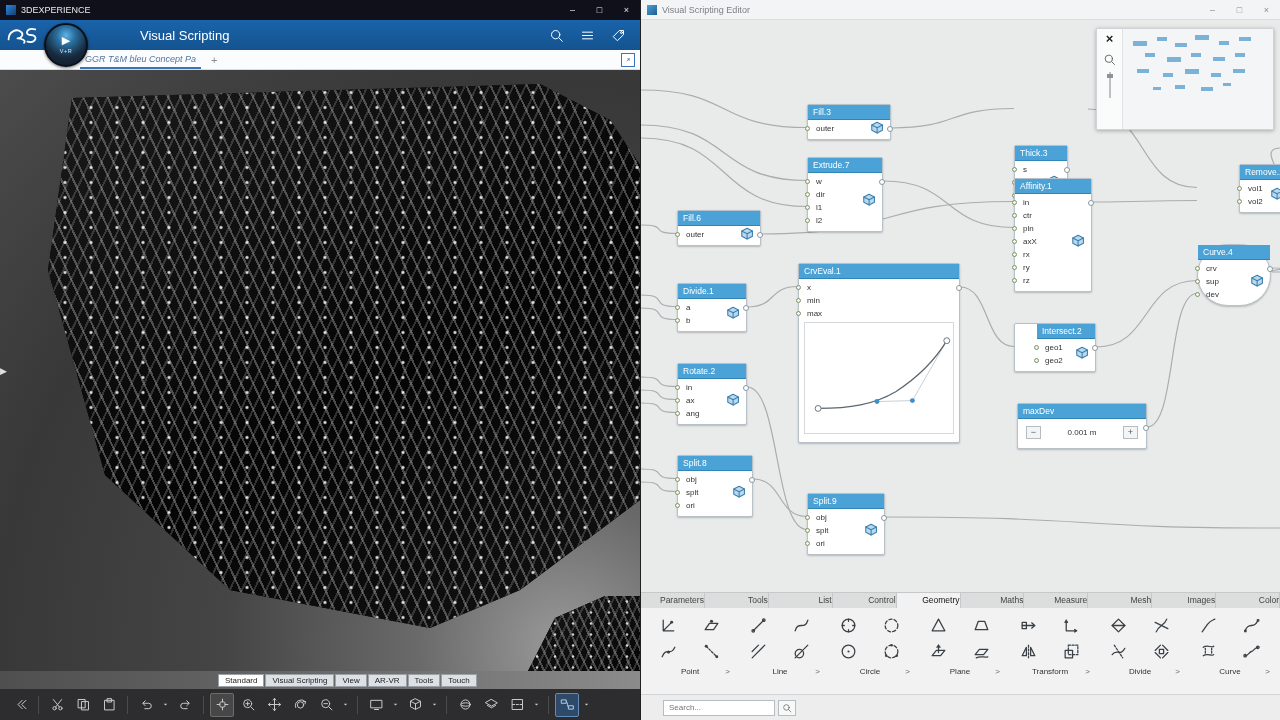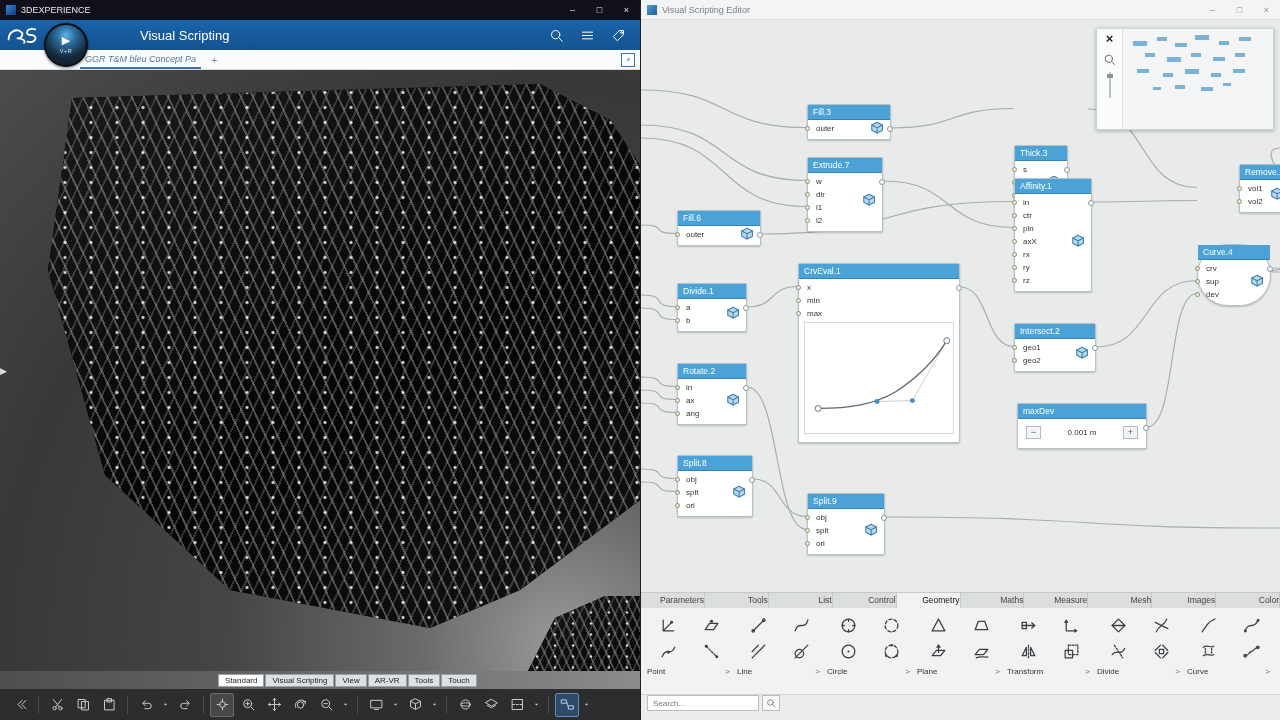--- a/index.html
+++ b/index.html
@@ -115,25 +115,25 @@
   .ptabs { height:16px; display:flex; background:#e0e1e2; border-top:1px solid #c6c9cb; }
   .ptab { flex:1; font-size:8.5px; color:#444; text-align:right; line-height:15px;
     border-right:1px solid #c6c9cb; background:#dcdddd; cursor:default; }
   .ptab.active { background:#f2f2f2; color:#111; }
 
   .palette { height:86px; background:#f2f2f2; display:flex; padding:4px 0 0 6px; gap:4px; }
   .pgroup { width:86px; display:flex; flex-direction:column; }
   .pgrid { display:grid; grid-template-columns:repeat(2,1fr); grid-auto-rows:26px; justify-items:center; align-items:center; }
   .picon { width:32px; height:23px; display:flex; align-items:center; justify-content:center; color:#3a4046; border-radius:2px; }
   .picon .ico { width:19px; height:19px; }
-  .plabel { margin-top:2px; font-size:8px; color:#333; position:relative; height:12px; line-height:12px; }
+  .plabel { margin-top:2px; font-size:8px; color:#333; position:relative; text-align:center; height:12px; line-height:12px; }
   .pexp { position:absolute; right:3px; top:0; color:#666; }
 
-  .searchrow { height:26px; background:#ededee; border-top:1px solid #d2d5d7; display:flex; align-items:flex-start;
-    padding-left:6px; gap:3px; }
+  .searchrow { height:26px; background:#ededee; border-top:1px solid #d2d5d7; display:flex; align-items:center;
+    padding-left:22px; gap:3px; }
   .searchrow input { width:112px; height:16px; font-size:8px; border:1px solid #b8bdc1; padding:0 5px;
     background:#fff; color:#333; font-family:inherit; }
   .search-btn { width:18px; height:16px; border:1px solid #b8bdc1; background:#f7f8f8; display:flex;
     align-items:center; justify-content:center; color:#555; padding:0; }
   .search-btn .ico { width:10px; height:10px; }
 
   .ico { display:block; }
   svg.g { stroke:currentColor; fill:none; stroke-width:1.2; stroke-linecap:round; stroke-linejoin:round;
     width:100%; height:100%; }
 </style>
@@ -545,21 +545,21 @@
             <div class="port-row"><span class="dot-in"></span><span>in</span></div>
             <div class="port-row"><span class="dot-in"></span><span>ax</span></div>
             <div class="port-row"><span class="dot-in"></span><span>ang</span></div>
           </div>
           <span class="node-icon" style="top: 28.5px;"><svg class="g" viewBox="0 0 18 18">
               <path d="M8 1.5 L14 4.5 V10.5 L8 13.5 L2 10.5 V4.5 Z" fill="#b9d9ee" stroke="#3c7fae"></path>
               <path d="M2 4.5 L8 7.5 L14 4.5 M8 7.5 V13.5" fill="none" stroke="#3c7fae"></path>
             </svg></span>
           <span class="dot-out"></span>
         </div>
-        <div class="node" style="left: 373px; top: 303px; width: 82px;">
+        <div class="node" style="left: 373px; top: 303px; width: 82px; padding-left: 22px;">
           <div class="node-header">Intersect.2</div>
           <div class="node-body">
             <div class="port-row"><span class="dot-in"></span><span>geo1</span></div>
             <div class="port-row"><span class="dot-in"></span><span>geo2</span></div>
           </div>
           <span class="node-icon" style="top: 22px;"><svg class="g" viewBox="0 0 18 18">
               <path d="M8 1.5 L14 4.5 V10.5 L8 13.5 L2 10.5 V4.5 Z" fill="#b9d9ee" stroke="#3c7fae"></path>
               <path d="M2 4.5 L8 7.5 L14 4.5 M8 7.5 V13.5" fill="none" stroke="#3c7fae"></path>
             </svg></span>
           <span class="dot-out"></span>

